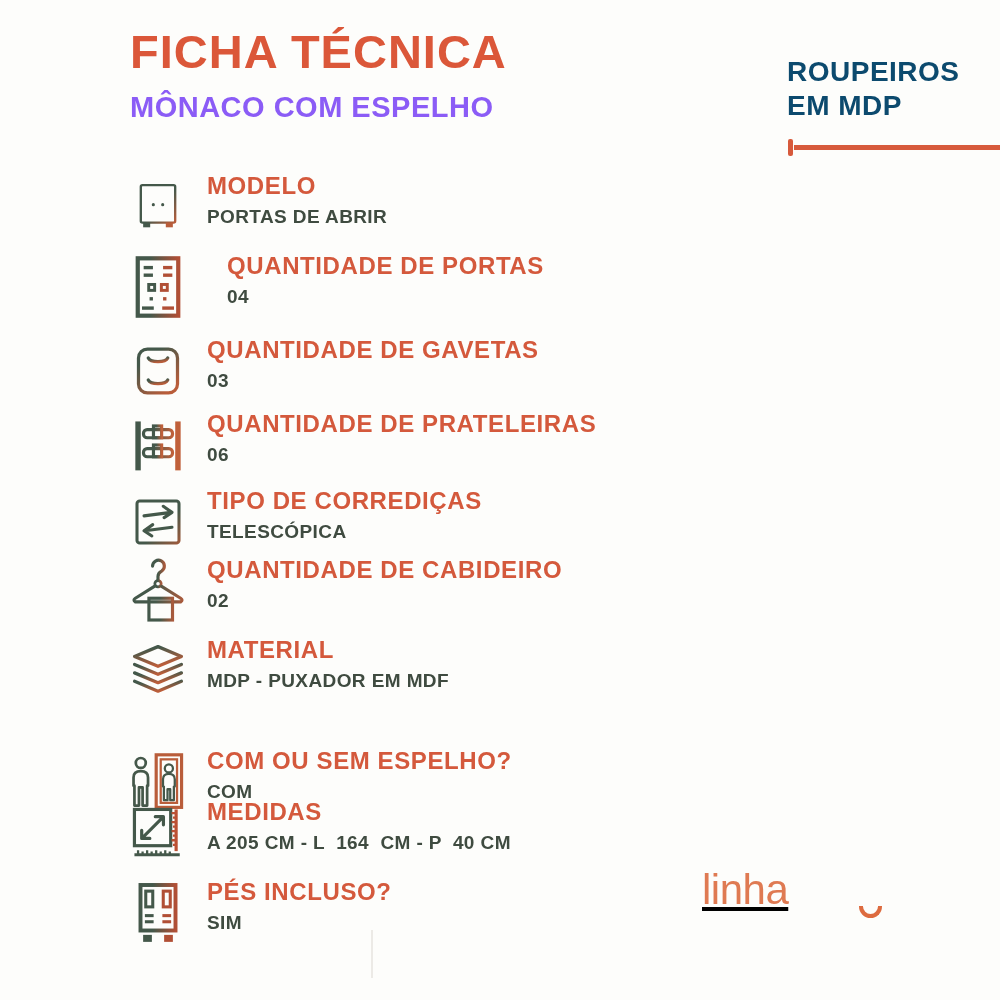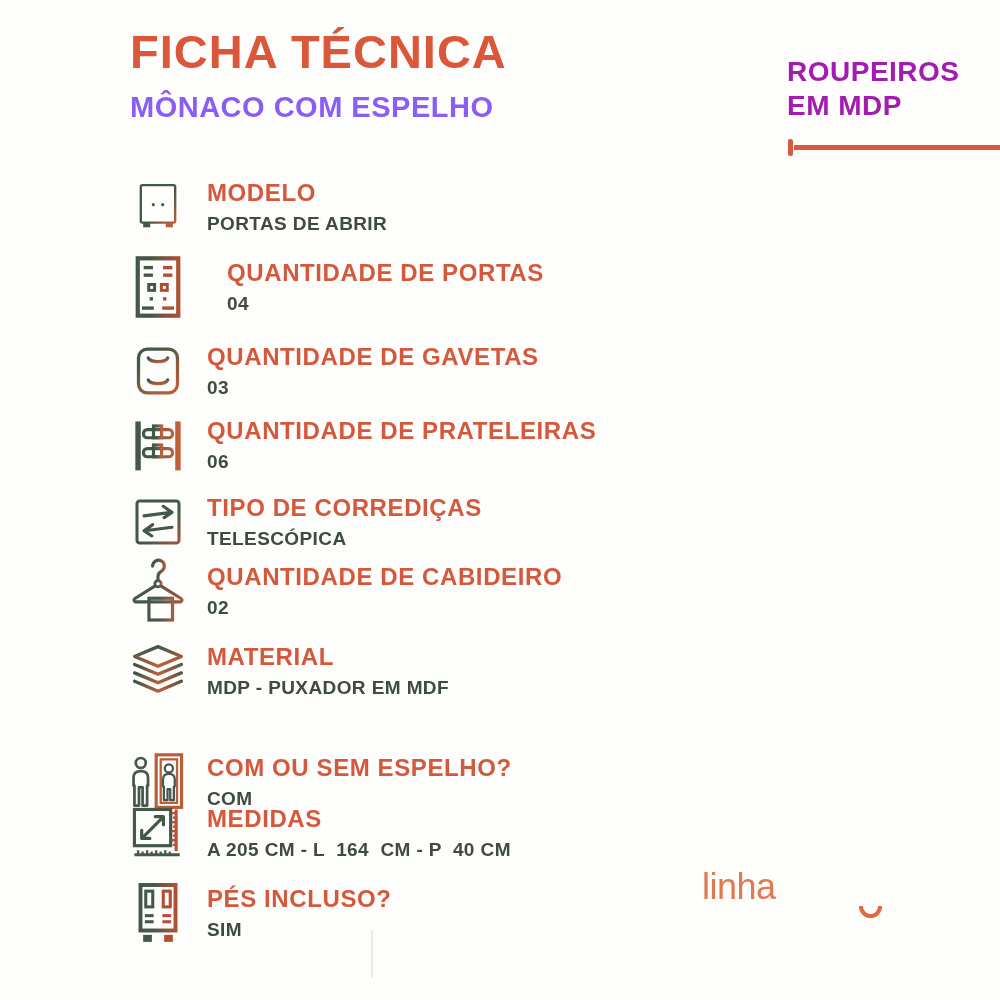--- a/index.html
+++ b/index.html
@@ -20,36 +20,36 @@
   }
   .page-subtitle {
     margin-top:12px;
     font-size:29px; font-weight:bold; letter-spacing:.5px;
     color:#8b5cf6;
   }
 
   .category-block { position:absolute; left:787px; top:55px; width:213px; }
   .category-title {
     font-size:28px; font-weight:bold; letter-spacing:.5px;
-    line-height:34px; color:#a21caf;
+    line-height:34px; color:#0c4a6e;
   }
   .category-underline {
     position:absolute; left:1px; top:84px;
     display:flex; align-items:center; width:212px;
   }
   .underline-cap {
     width:5px; height:17px; background:#d75a3c; border-radius:2px;
     flex:none;
   }
   .underline-bar { height:5px; background:#d75a3c; flex:1; margin-left:1px; }
 
   
   .row {
     position:absolute; left:126px;
-    display:flex; align-items:center; gap:17px; height:70px;
+    display:flex; gap:17px; height:70px;
   }
   .r0 { top:172px; } .r1 { top:252px;gap:37px; } .r2 { top:336px; }
   .r3 { top:410px; } .r4 { top:487px; } .r5 { top:556px; }
   .r6 { top:636px; } .r7 { top:747px; } .r8 { top:798px; }
   .r9 { top:878px; }
   .icon-cell {
     width:64px; height:70px; flex:none;
     display:flex; align-items:center; justify-content:center;
   }
   .icon-cell svg { display:block; }
@@ -60,21 +60,21 @@
   }
   .value {
     font-size:19px; font-weight:bold; letter-spacing:.4px;
     color:#3f4b40; white-space:pre;
   }
 
   
   .logo {
     position:absolute; left:702px; top:866px;
     display:flex; align-items:baseline;
-    font-size:36px; letter-spacing:-.5px;
+    font-size:42px; letter-spacing:-.5px;text-decoration:underline;
   }
   .logo-part1 { font-weight:normal; color:#df7a52; }
   .logo-part2 { font-weight:bold; color:#2f4f3f; margin-left:9px; }
   .logo-arc {
     position:absolute; left:157px; top:40px;
     width:23px; height:12px;
     border:4px solid #dd6b3f; border-top:none;
     border-radius:0 0 14px 14px;
   }
 

